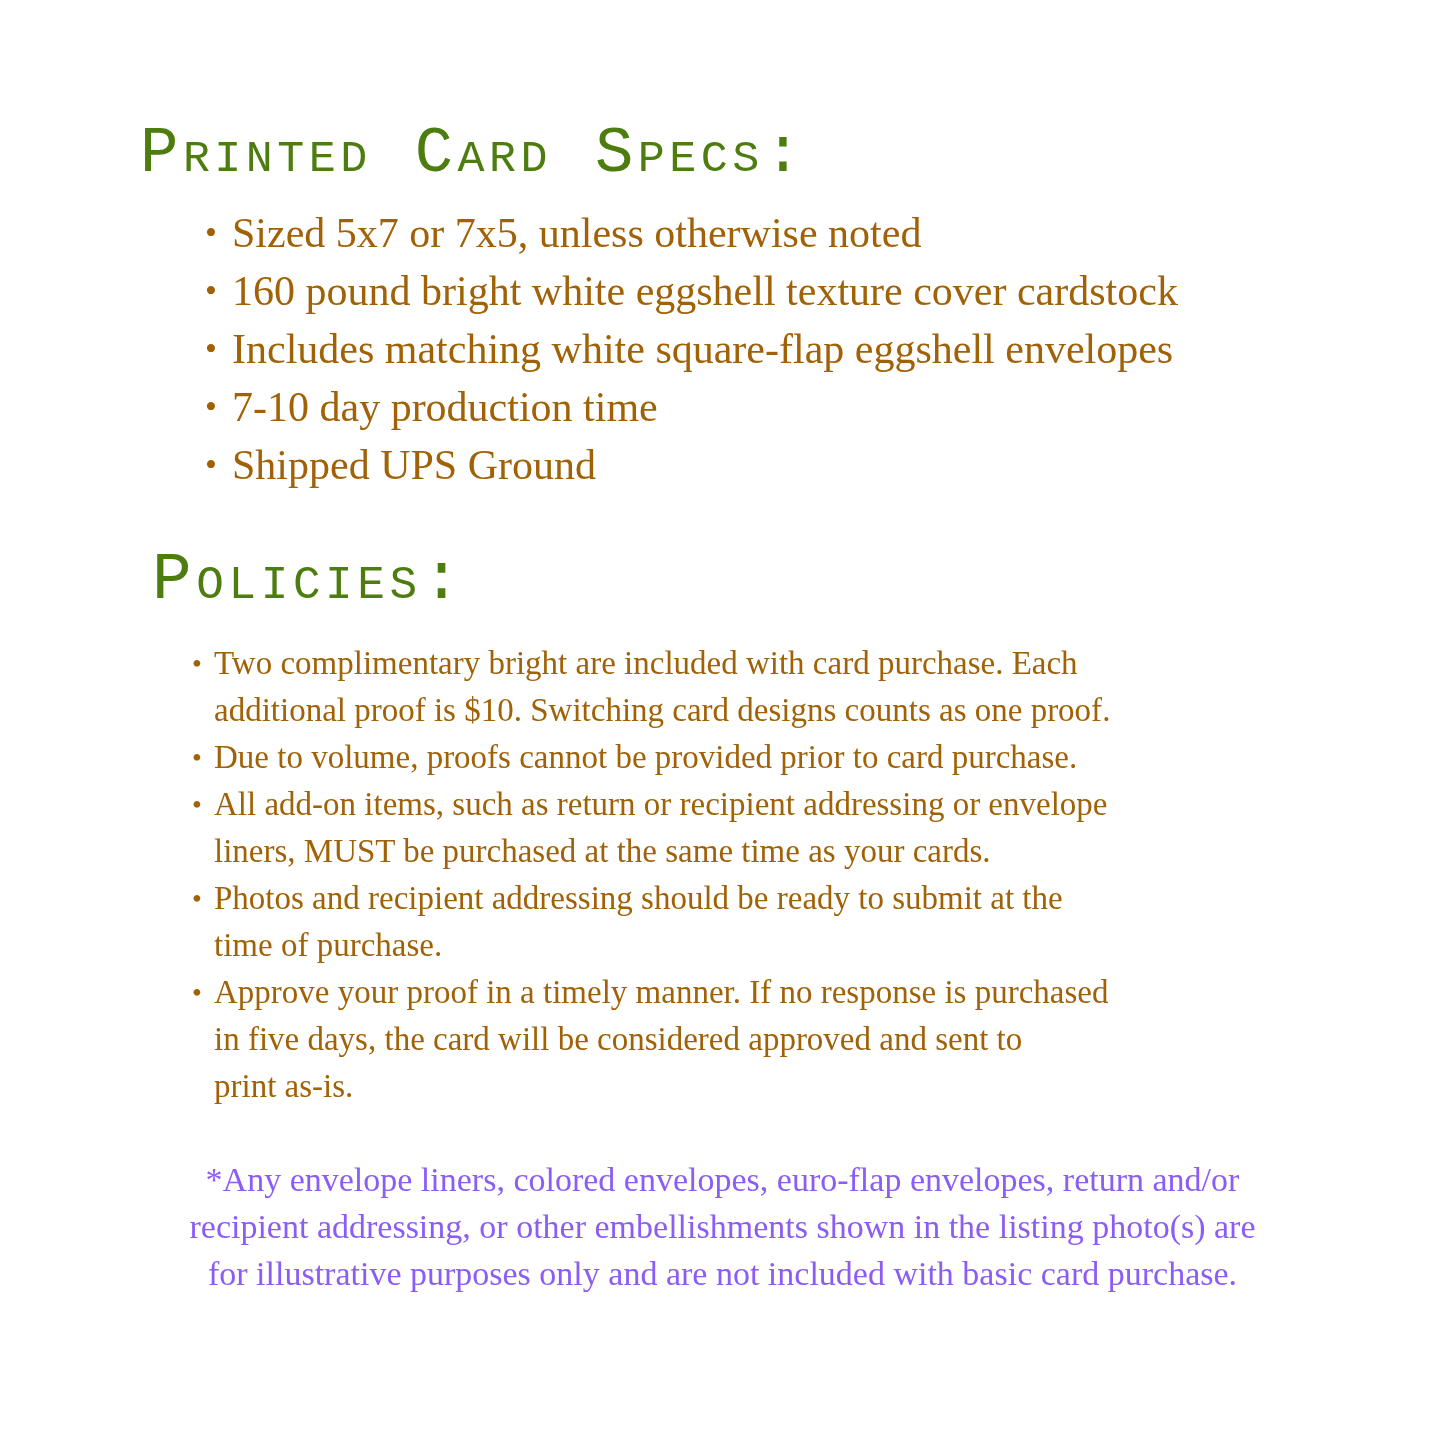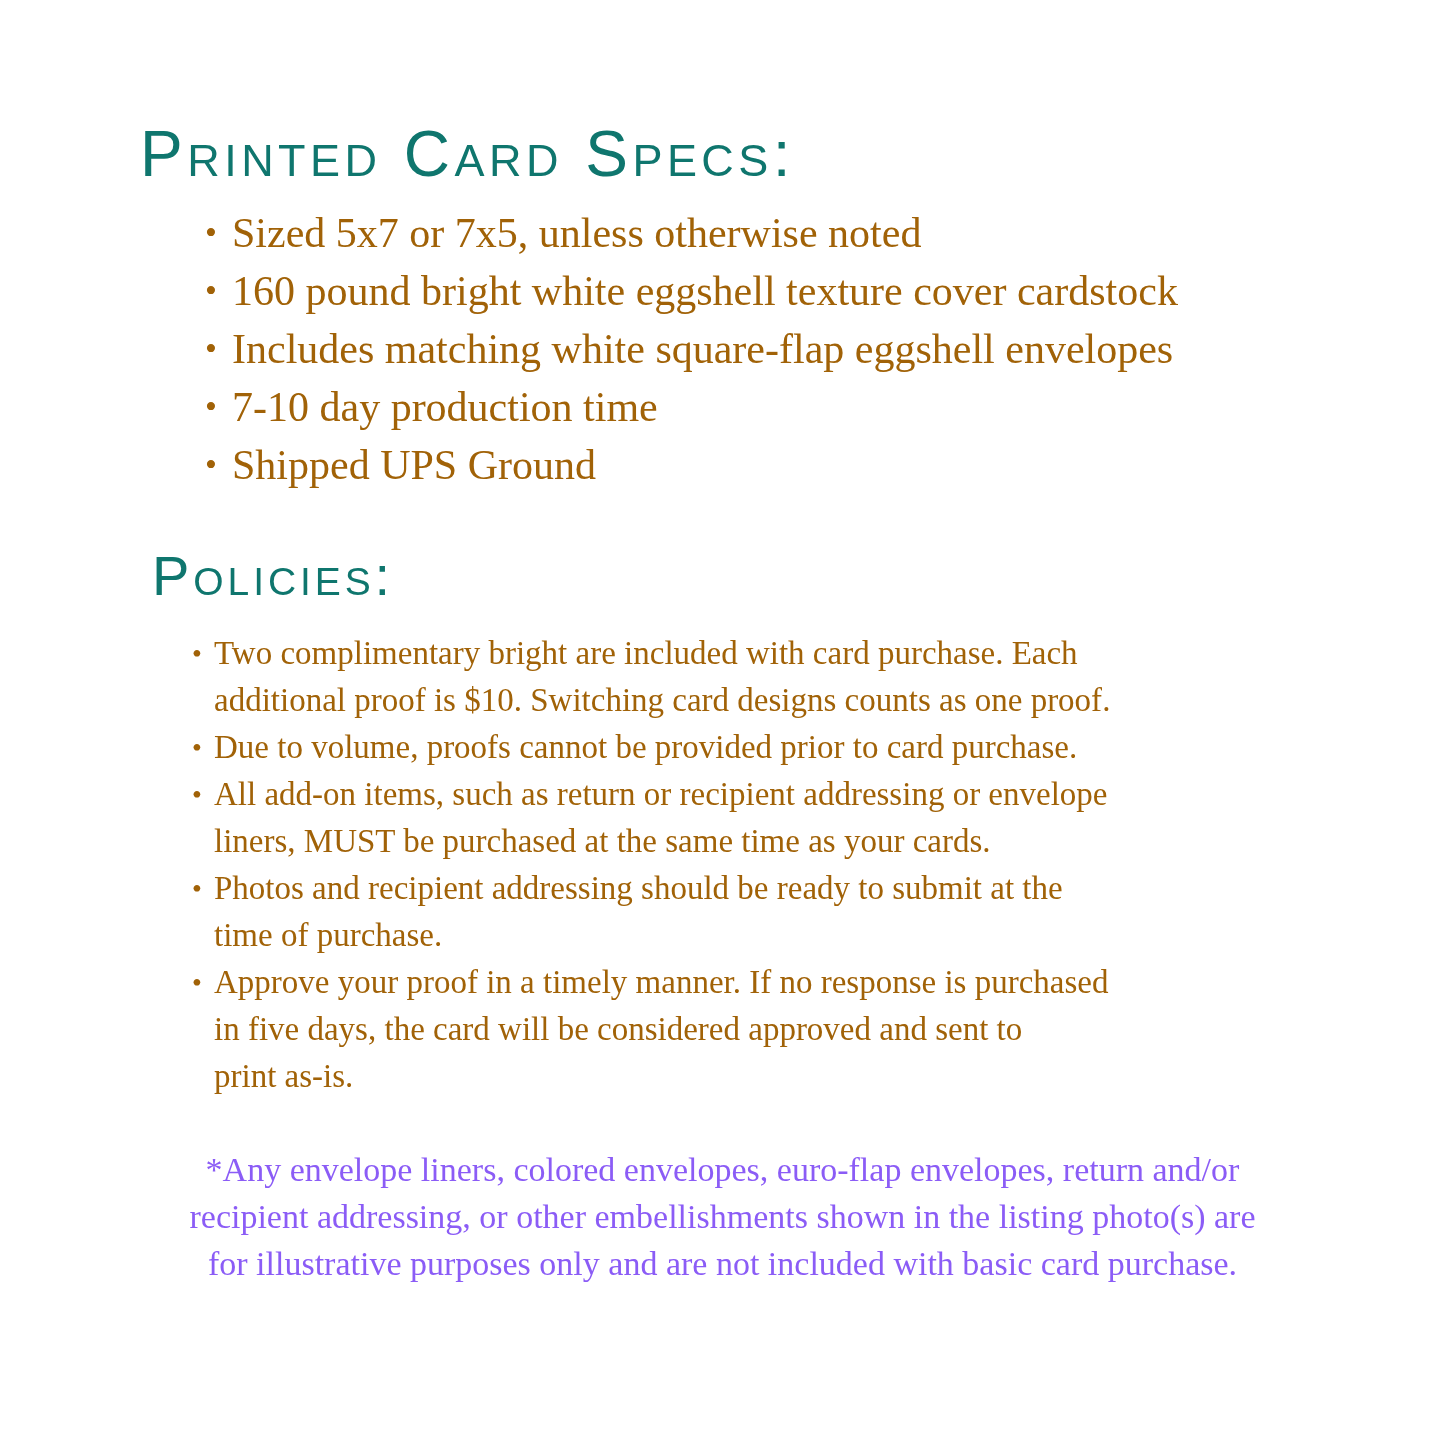--- a/index.html
+++ b/index.html
@@ -11,35 +11,35 @@
     overflow: hidden;
   }
   .page {
     box-sizing: border-box;
     width: 1445px;
     height: 1445px;
     padding: 0 140px;
     font-family: "Liberation Serif", serif;
   }
   h1.section-heading {
-    font-family: Liberation Sans, sans-serif;
+    font-family: Liberation Mono, monospace;
     font-variant-caps: small-caps;
     font-weight: 400;
-    color: #0f766e;
+    color: #4d7c0f;
     letter-spacing: 0.07em;
     margin: 14px;
     line-height: 1;
   }
   h1.specs-heading {
     font-size: 64px;
     margin-top: 122px;
     margin-left: 0;
   }
   h1.policies-heading {
-    font-size: 56px;
+    font-size: 66px;
     margin-top: 54px;
     margin-left: 12px;
   }
   ul.bullet-list {
     list-style: none;
     margin: 0;
     padding: 0;
     color: #a16207;
   }
   ul.bullet-list li {

